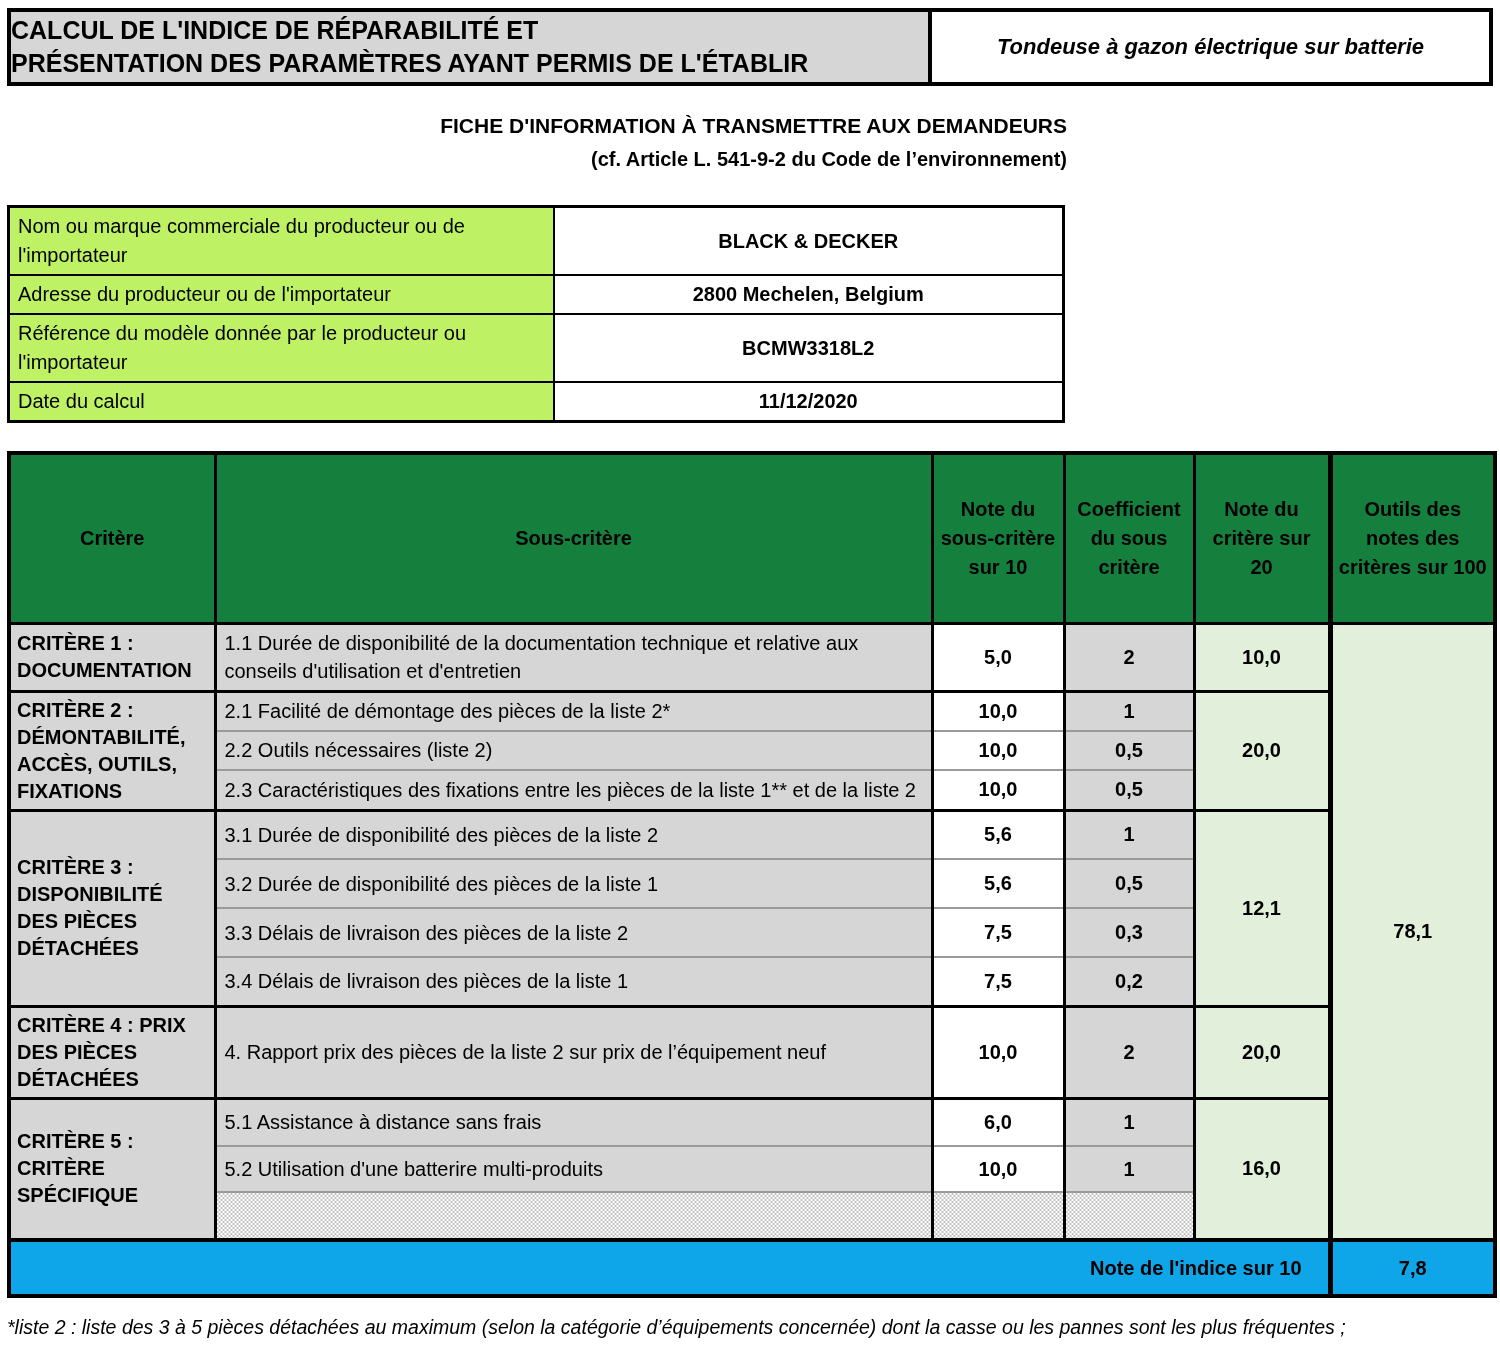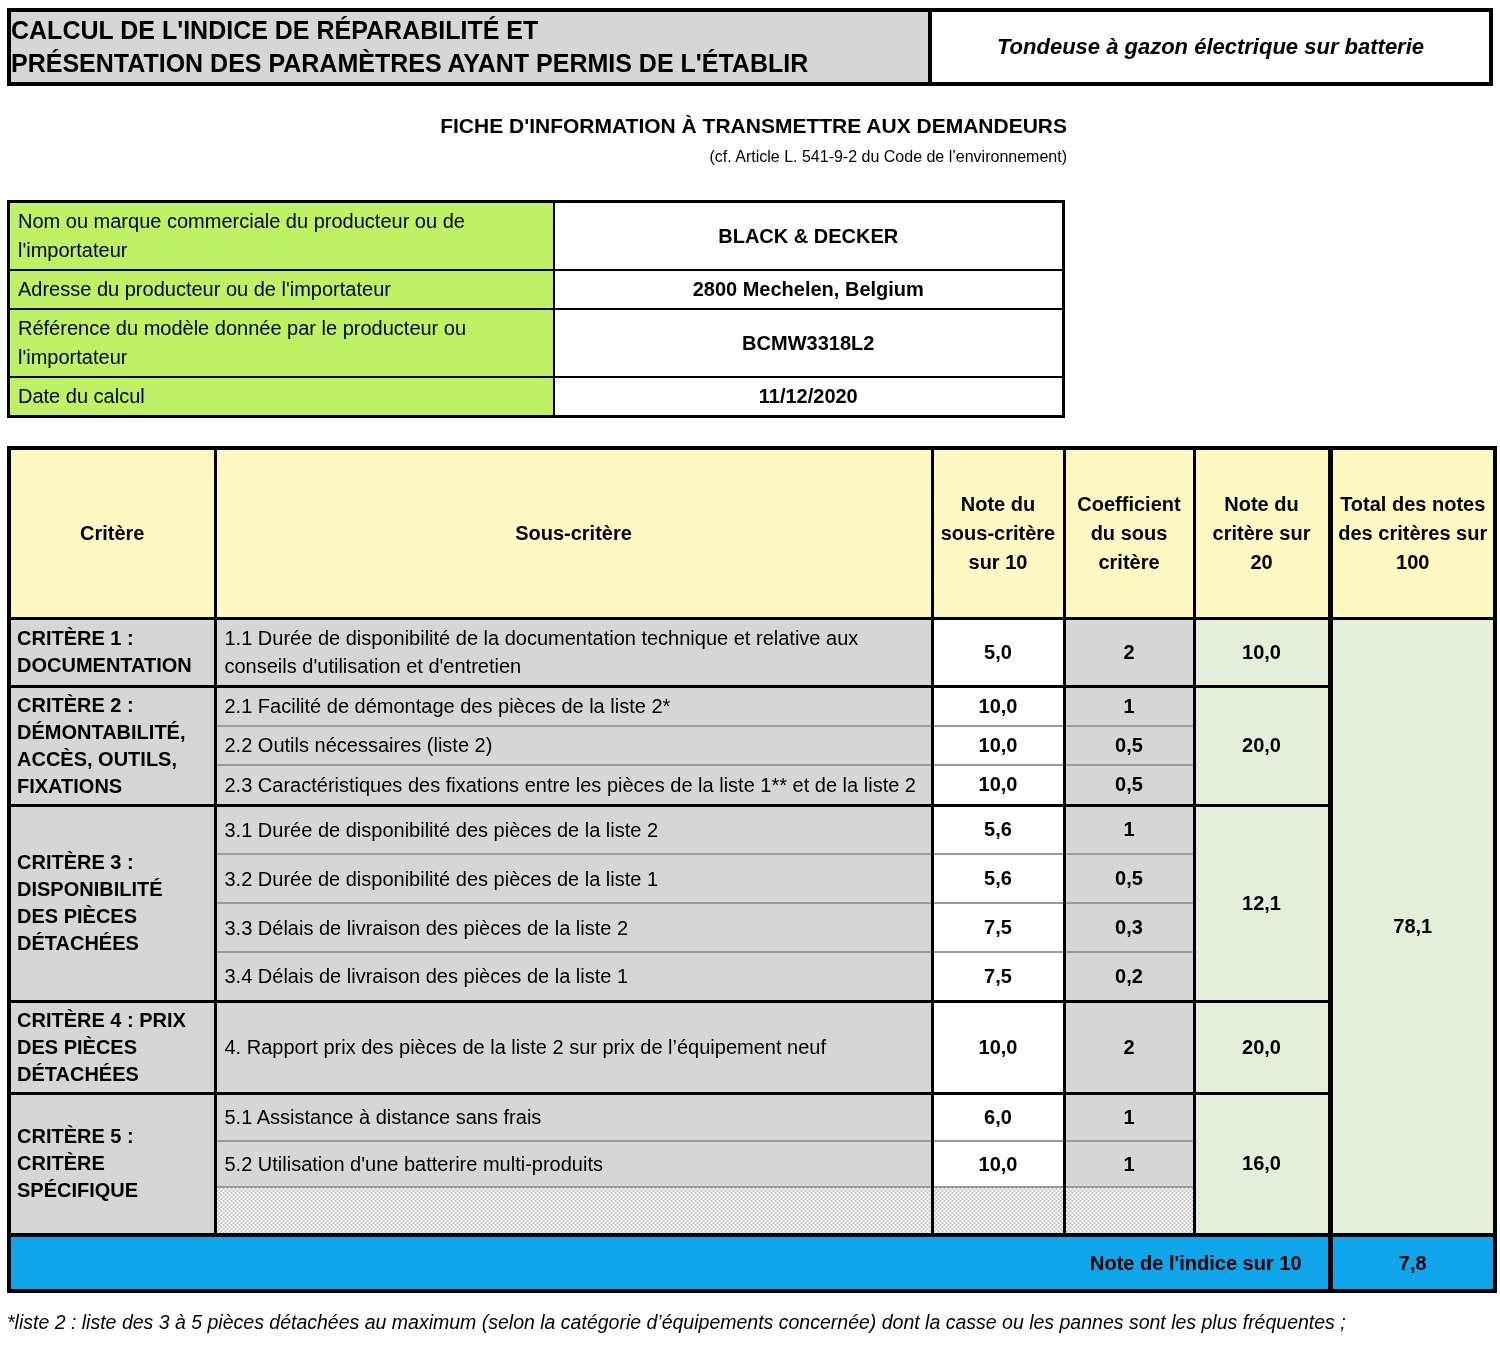--- a/index.html
+++ b/index.html
@@ -36,21 +36,21 @@
     text-align: right;
   }
 
   
   .subtitle {
     width: 1060px;
     margin-top: 28px;
     text-align: right;
   }
   .subtitle .l1 { font-weight: bold; font-size: 21px; }
-  .subtitle .l2 { font-weight: normal; font-size: 16px; margin-top: 10px; }
+  .subtitle .l2 { font-weight: bold; font-size: 20px; margin-top: 10px; }
 
   
   table { border-collapse: collapse; }
   .info-table {
     margin-top: 34px;
     width: 1058px;
     border: 3px solid #000;
     table-layout: fixed;
     font-size: 20px;
   }
@@ -75,21 +75,21 @@
     border: 4px solid #000;
     table-layout: fixed;
     font-size: 20px;
   }
   .score-table th, .score-table td {
     border-left: 3px solid #000;
     border-right: 3px solid #000;
     vertical-align: middle;
   }
   .score-table th {
-    background: #fef9c3;
+    background: #15803d;
     font-weight: bold;
     text-align: center;
     border-bottom: 3px solid #000;
     line-height: 29px;
     padding: 4px;
   }
   .col-total { border-left-width: 5px !important; }
   tr.section-start > td { border-top: 3px solid #000; }
   tr.sub-row > td { border-top: 2px solid #9a9a9a; }
 
@@ -187,21 +187,21 @@
       <col style="width:165px">
   </colgroup>
 
   <tbody>
       <tr class="rh-head">
     <th>Critère</th>
     <th>Sous-critère</th>
     <th>Note du sous-critère sur 10</th>
     <th>Coefficient du sous critère</th>
     <th>Note du critère sur 20</th>
-    <th class="col-total">Total des notes des critères sur 100</th>
+    <th class="col-total">Outils des notes des critères sur 100</th>
   </tr>
 
   <tr class="section-start rh-11">
     <td class="crit-label">CRITÈRE 1 : DOCUMENTATION</td>
     <td class="sub-text">1.1 Durée de disponibilité de la documentation technique et relative aux conseils d'utilisation et d'entretien</td>
     <td class="note-cell">5,0</td>
     <td class="coef-cell">2</td>
     <td class="green-cell">10,0</td>
     <td class="green-cell col-total" rowspan="12">78,1</td>
   </tr>

